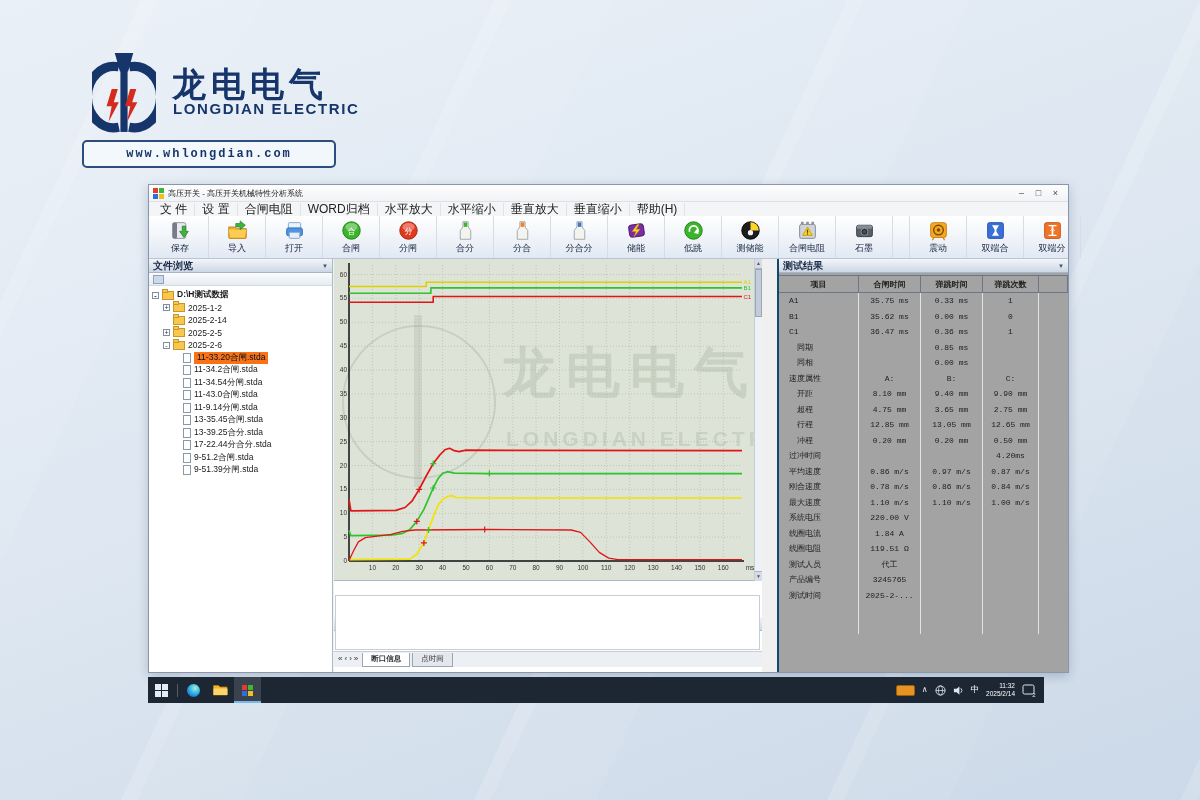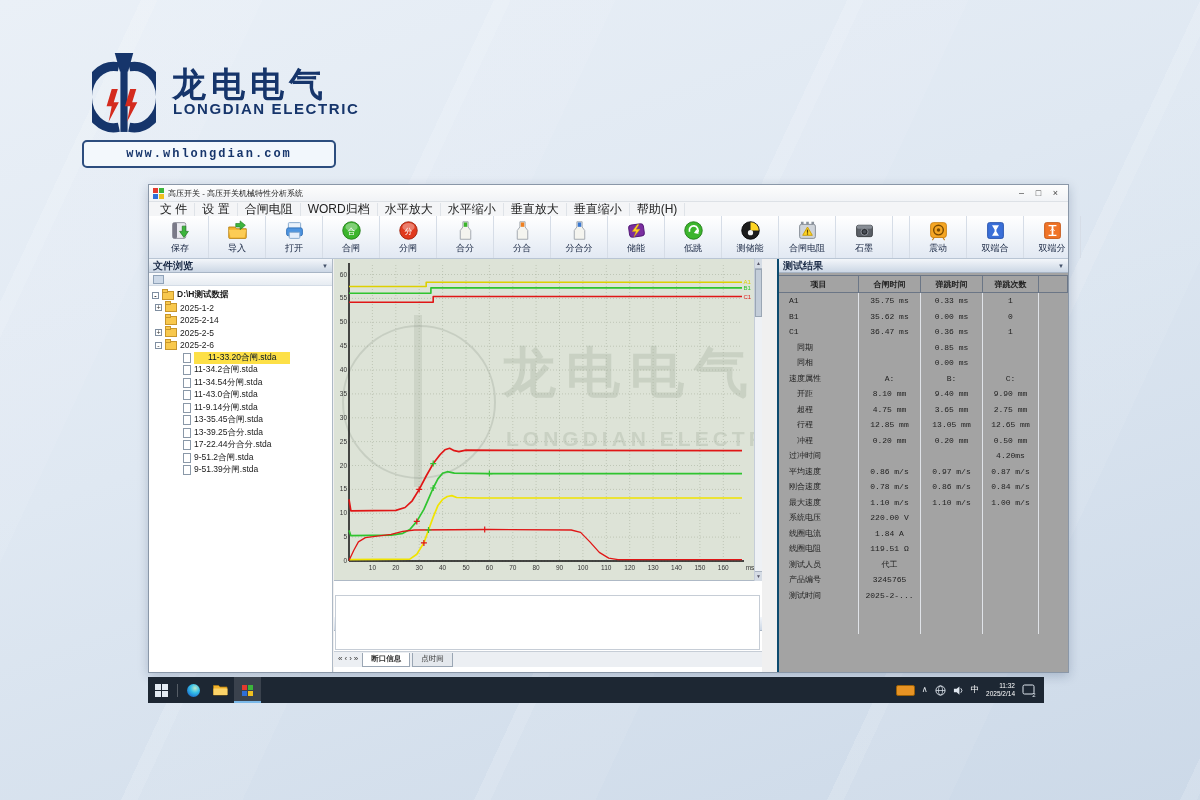--- a/index.html
+++ b/index.html
@@ -63,33 +63,33 @@
 
   .left-panel{position:absolute;left:0;top:74px;width:184px;bottom:0;background:#fff;
     border-right:1px solid #aeb9c6;box-sizing:border-box;}
   .tree-toolbar{height:12px;background:linear-gradient(#fafbfd,#e7ecf2);
     border-bottom:1px solid #d4dce6;display:flex;align-items:center;padding-left:4px;}
   .tt-icon{width:9px;height:7px;background:#cdd9e8;border:1px solid #8fa2b8;}
   .tree{padding-top:3px;}
   .tree-row{display:flex;align-items:center;height:12.5px;white-space:nowrap;
     font-size:8.5px;color:#1a1a1a;}
   .tree-row.root{padding-left:3px;font-weight:bold;}
-  .tree-row.folder{padding-left:6px;}
+  .tree-row.folder{padding-left:14px;}
   .tree-row.file{padding-left:34px;}
   .expander{width:7px;height:7px;border:1px solid #7f8ea0;background:#fff;
     font-size:7px;line-height:5px;text-align:center;color:#333;margin-right:3px;
     box-sizing:border-box;flex:none;}
   .sp7{width:10px;flex:none;}
   .folder-ic{width:10px;height:7px;background:#f8c84d;border:1px solid #c8962b;
     margin-right:3px;position:relative;flex:none;}
   .folder-ic::before{content:"";position:absolute;left:-1px;top:-3px;width:4px;height:2px;
     background:#f8c84d;border:1px solid #c8962b;}
   .file-ic{width:6px;height:8px;background:#fff;border:1px solid #8a98a8;
     margin-right:3px;flex:none;}
-  .tree-label.sel{background:#fde047;color:#001126;padding:0 14px;}
+  .tree-label.sel{background:#f97316;color:#001126;padding:0 3px;}
 
   .center-col{position:absolute;left:185px;top:74px;width:428px;bottom:0;background:#fff;}
   .chart-wrap{position:absolute;left:0;top:0;width:420px;height:322px;
     background:#dde3d7;overflow:hidden;border-bottom:1px solid #aeb9c6;box-sizing:border-box;}
   .wm-ring{position:absolute;left:8px;top:66px;width:150px;height:150px;border-radius:50%;
     border:2px solid rgba(150,160,145,.30);}
   .wm-ring::after{content:"";position:absolute;left:70px;top:-12px;width:8px;height:172px;
     background:rgba(150,160,145,.22);}
   .wm-cn{position:absolute;left:168px;top:78px;font-size:54px;font-weight:bold;
     color:rgba(150,160,145,.28);letter-spacing:10px;white-space:nowrap;}

